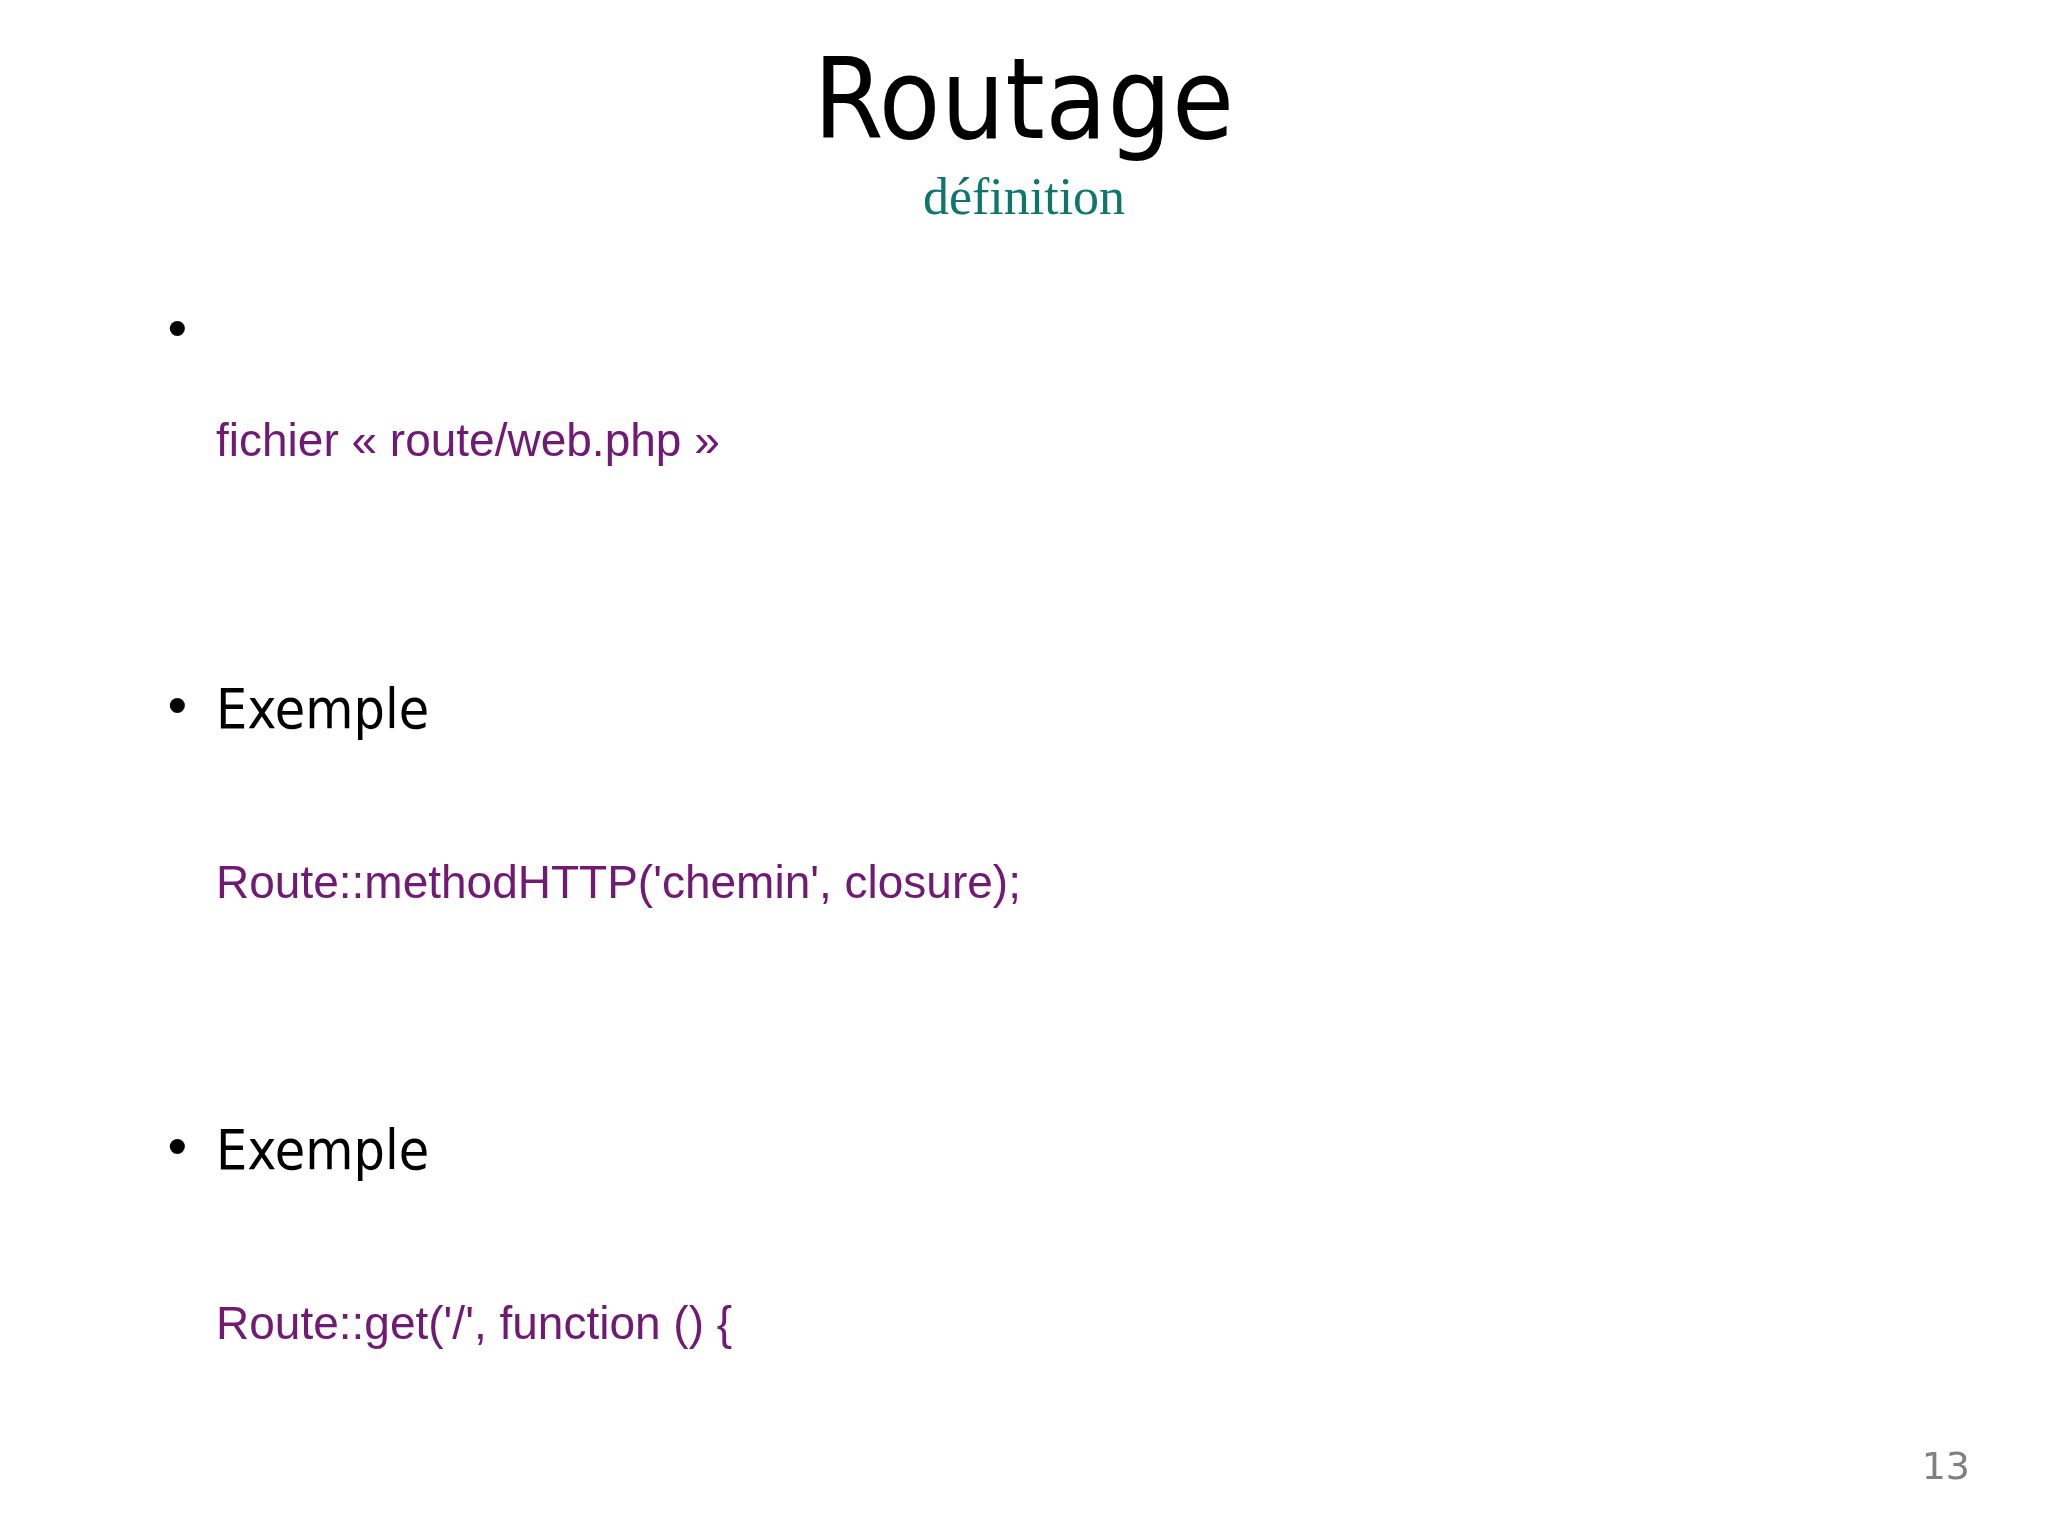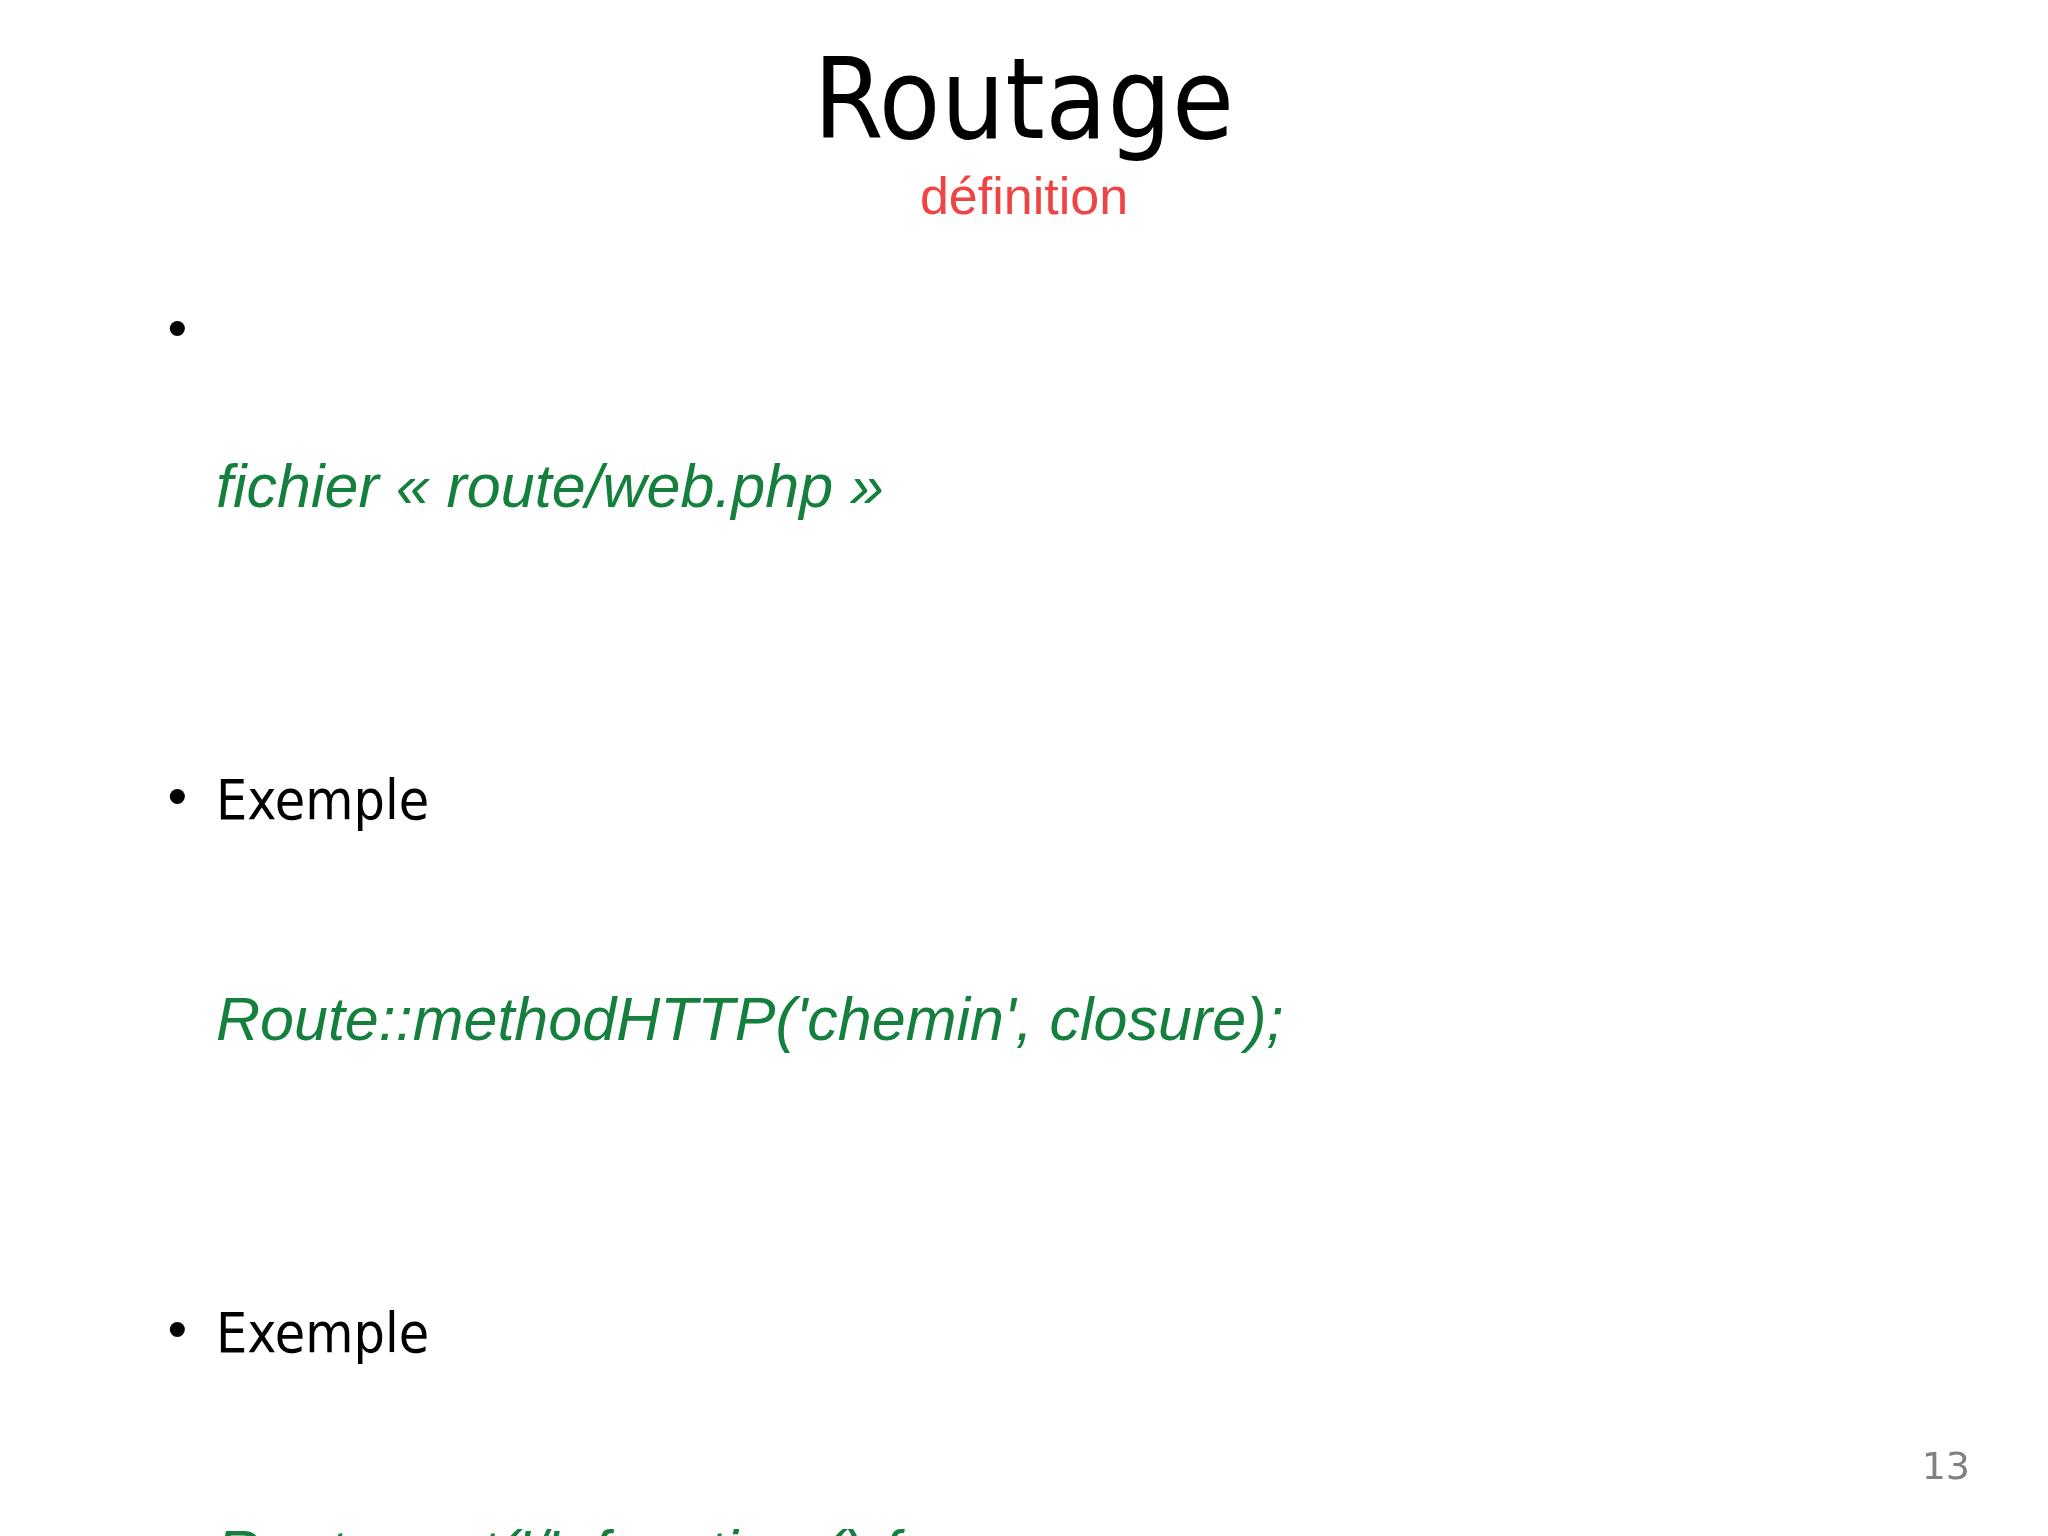--- a/index.html
+++ b/index.html
@@ -37,25 +37,25 @@
     font-family: "DejaVu Sans Condensed", "Liberation Sans Narrow", "Liberation Sans", sans-serif;
     font-weight: 300;
     font-size: 112px;
     line-height: 1.02;
     letter-spacing: 0.5px;
     color: #000000;
     margin: 12px;
     font-stretch: condensed;
   }
   .slide-subtitle {
-    font-family: Liberation Sans, sans-serif;
+    font-family: Liberation Serif, serif;
     font-weight: 400;
     font-size: 52px;
     line-height: 1.1;
-    color: #ef4444;
+    color: #0f766e;
     margin: 8px 0 0 0;
   }
 
   
   .body-area {
     position: absolute;
     left: 148px;
     top: 300px;
     width: 1800px;
   }
@@ -90,25 +90,24 @@
     line-height: 1.18;
     color: #000000;
     font-stretch: condensed;
     white-space: pre;
   }
 
   .code-block {
     padding-left: 68px;
     font-family: "Liberation Sans", sans-serif;
     font-weight: 400;
-    font-size: 61px;
+    font-size: 46px;
     line-height: 1.22;
-    color: #15803d;
+    color: #701a75;
     white-space: pre;
-    font-style: italic;
   }
   .code-line {
     display: block;
     white-space: pre;
   }
 
   
   .page-number {
     position: absolute;
     right: 78px;

